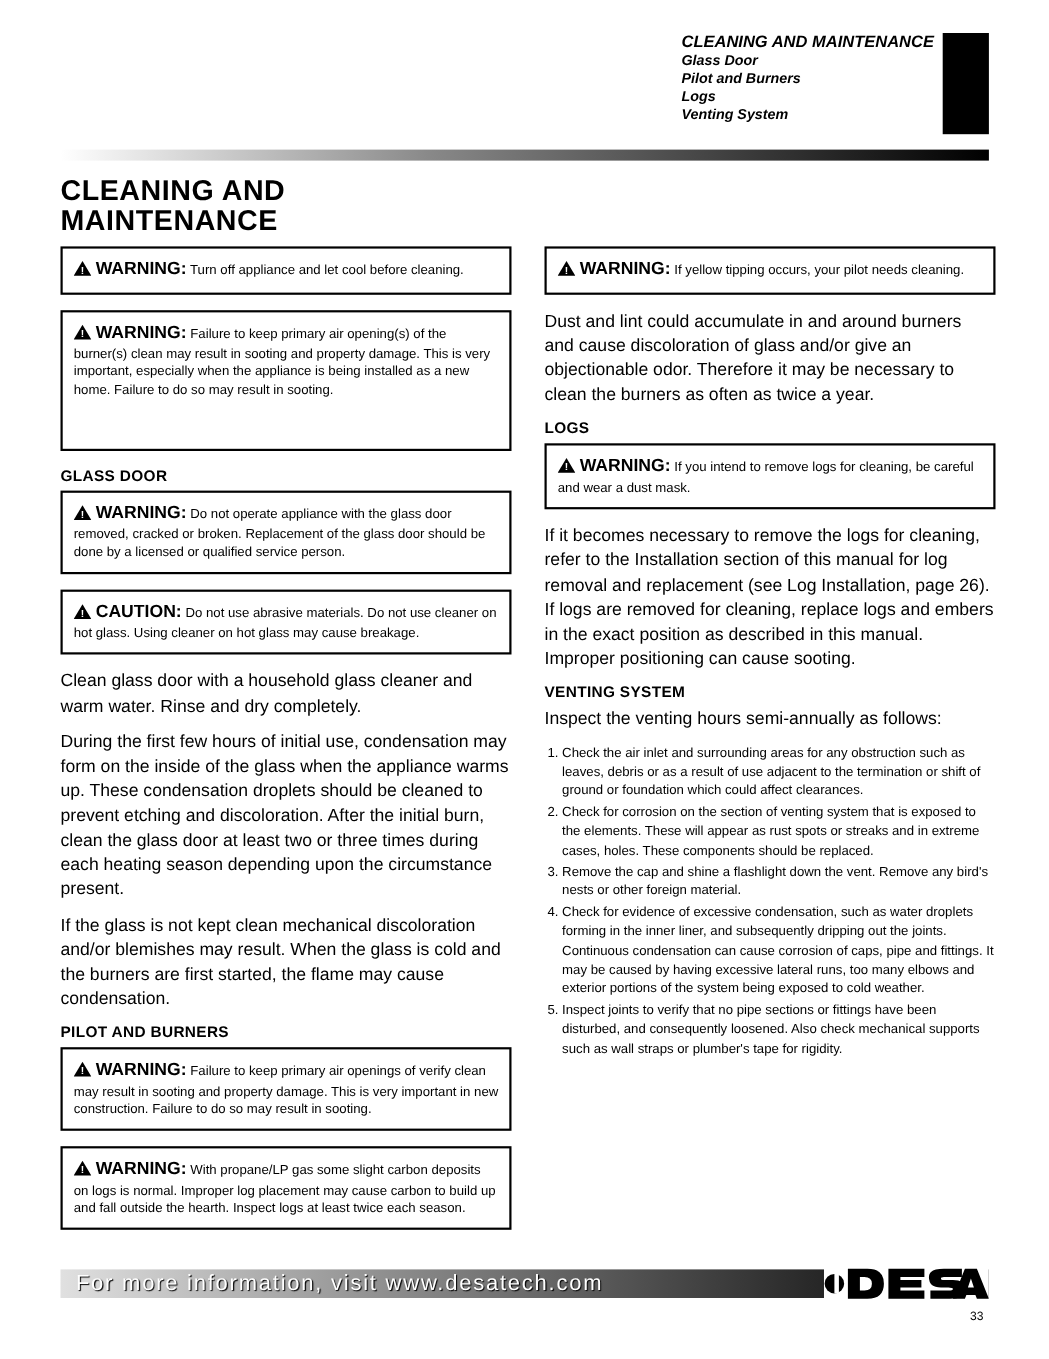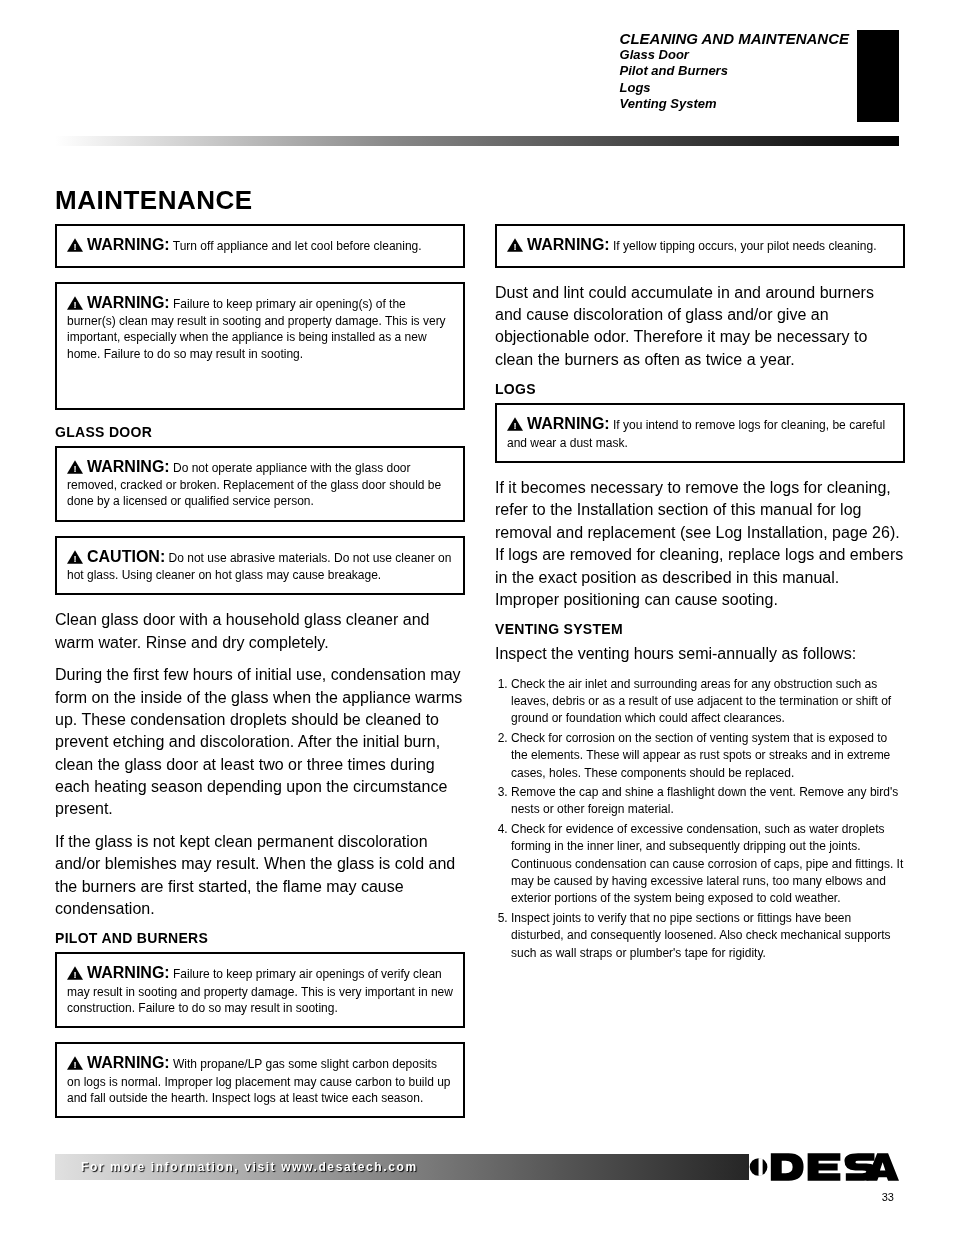--- a/index.html
+++ b/index.html
@@ -109,26 +109,25 @@
     left: 55px;
     right: 55px;
     bottom: 55px;
     height: 26px;
     background: linear-gradient(to right, #e0e0e0 0%, #555 60%, #000 100%);
     display: flex;
     align-items: center;
   }
   .footer-text {
     color: #fff;
-    font-weight: 700;
-    font-size: 12px;
+    font-weight: 400;
+    font-size: 20px;
     letter-spacing: 1.6px;
     padding-left: 14px;
     text-shadow: 1px 1px 1px #000;
-    margin-left: 12px;
   }
   .logo {
     position: absolute;
     right: 55px;
     bottom: 50px;
     width: 150px;
     height: 36px;
   }
   .page-num {
     position: absolute;
@@ -145,21 +144,21 @@
   <div class="header-title">CLEANING AND MAINTENANCE</div>
   <div class="header-sub">Glass Door</div>
   <div class="header-sub">Pilot and Burners</div>
   <div class="header-sub">Logs</div>
   <div class="header-sub">Venting System</div>
 </div>
 
 <div class="gradient-bar"></div>
 
 <div class="main-title">
-  <br>
+  <span>CLEANING AND</span><br>
   <span>MAINTENANCE</span>
 </div>
 
 <div class="col-left">
 
   <div class="warn-box">
     <svg class="warn-icon" viewBox="0 0 24 20">
         <polygon points="12,0 24,20 0,20" fill="#000"></polygon>
         <text x="12" y="17" text-anchor="middle" font-size="14" fill="#fff" font-weight="bold">!</text>
       </svg><span class="warn-head">WARNING:</span><span> Turn off appliance and let cool before cleaning.</span>
@@ -183,21 +182,21 @@
 
   <div class="warn-box">
     <svg class="warn-icon" viewBox="0 0 24 20">
         <polygon points="12,0 24,20 0,20" fill="#000"></polygon>
         <text x="12" y="17" text-anchor="middle" font-size="14" fill="#fff" font-weight="bold">!</text>
       </svg><span class="warn-head">CAUTION:</span><span> Do not use abrasive materials. Do not use cleaner on hot glass. Using cleaner on hot glass may cause breakage.</span>
   </div>
 
   <div class="body-text">Clean glass door with a household glass cleaner and warm water. Rinse and dry completely.</div>
   <div class="body-text">During the first few hours of initial use, condensation may form on the inside of the glass when the appliance warms up. These condensation droplets should be cleaned to prevent etching and discoloration. After the initial burn, clean the glass door at least two or three times during each heating season depending upon the circumstance present.</div>
-  <div class="body-text">If the glass is not kept clean permanent discoloration and/or blemishes may result. When the glass is cold and the burners are first started, the flame may cause condensation.</div>
+  <div class="body-text">If the glass is not kept clean mechanical discoloration and/or blemishes may result. When the glass is cold and the burners are first started, the flame may cause condensation.</div>
 
   <div class="section-sub">PILOT AND BURNERS</div>
 
   <div class="warn-box">
     <svg class="warn-icon" viewBox="0 0 24 20">
         <polygon points="12,0 24,20 0,20" fill="#000"></polygon>
         <text x="12" y="17" text-anchor="middle" font-size="14" fill="#fff" font-weight="bold">!</text>
       </svg><span class="warn-head">WARNING:</span><span> Failure to keep primary air openings of verify clean may result in sooting and property damage. This is very important in new construction. Failure to do so may result in sooting.</span>
   </div>
 

